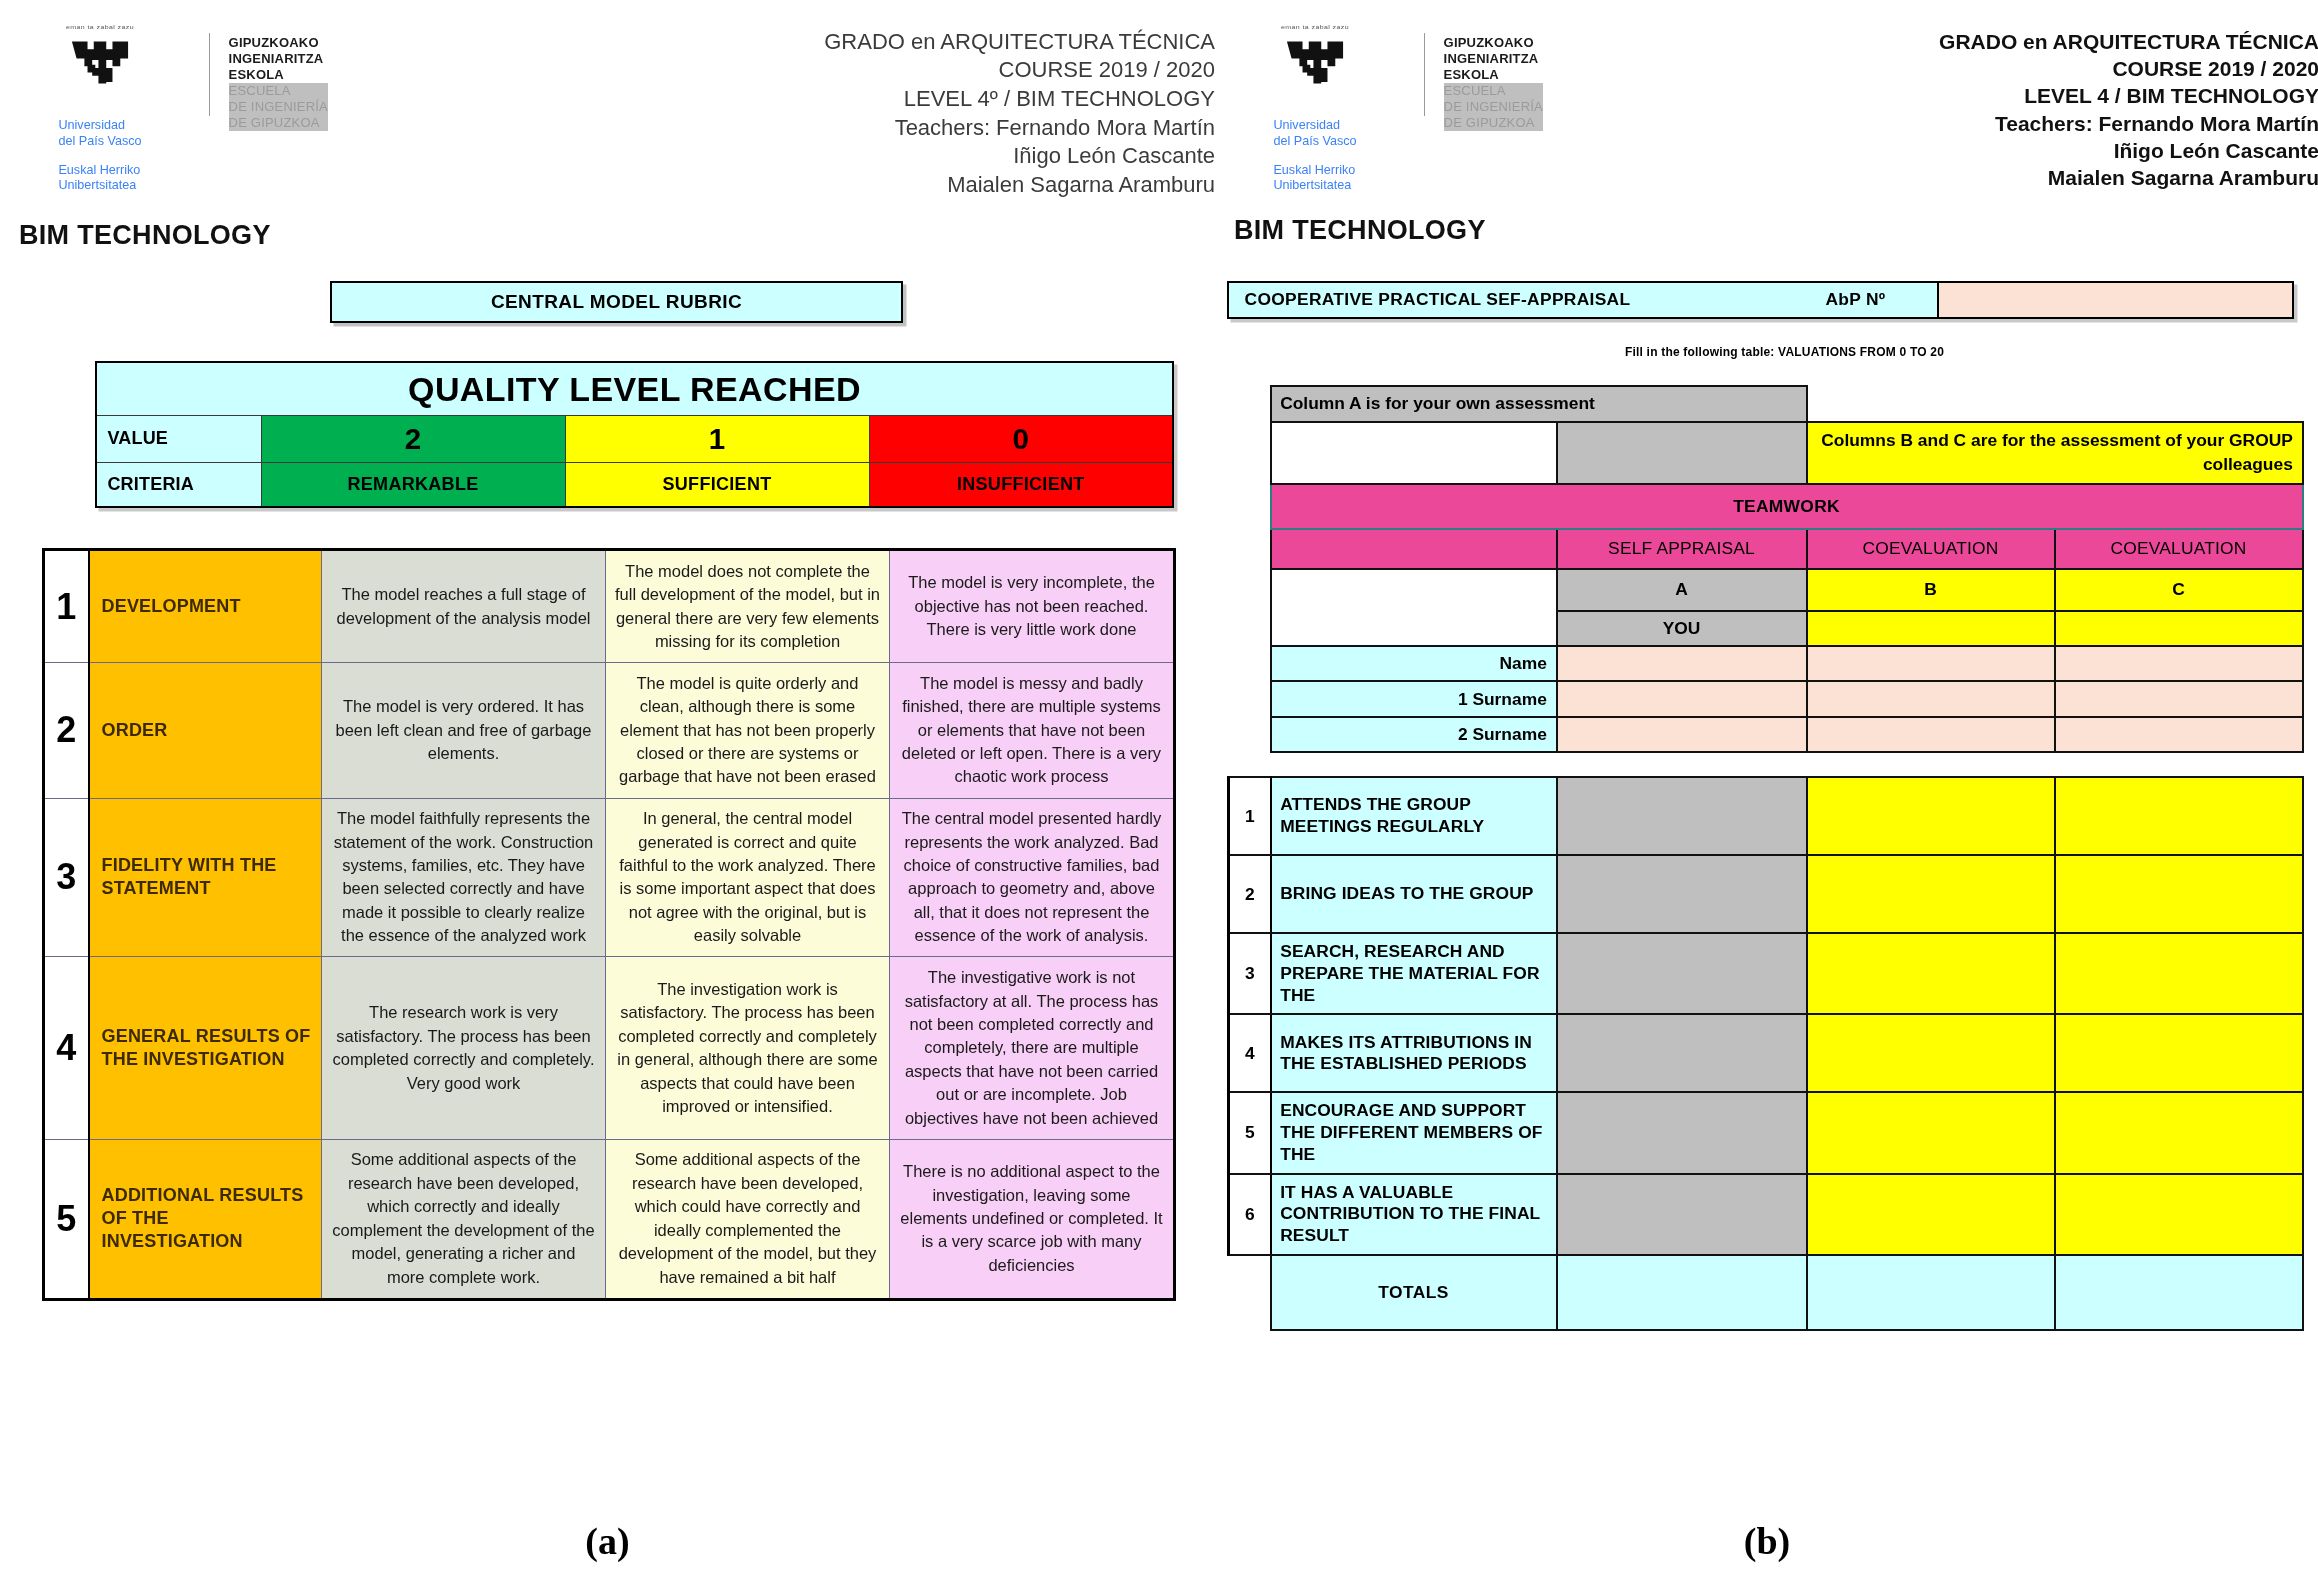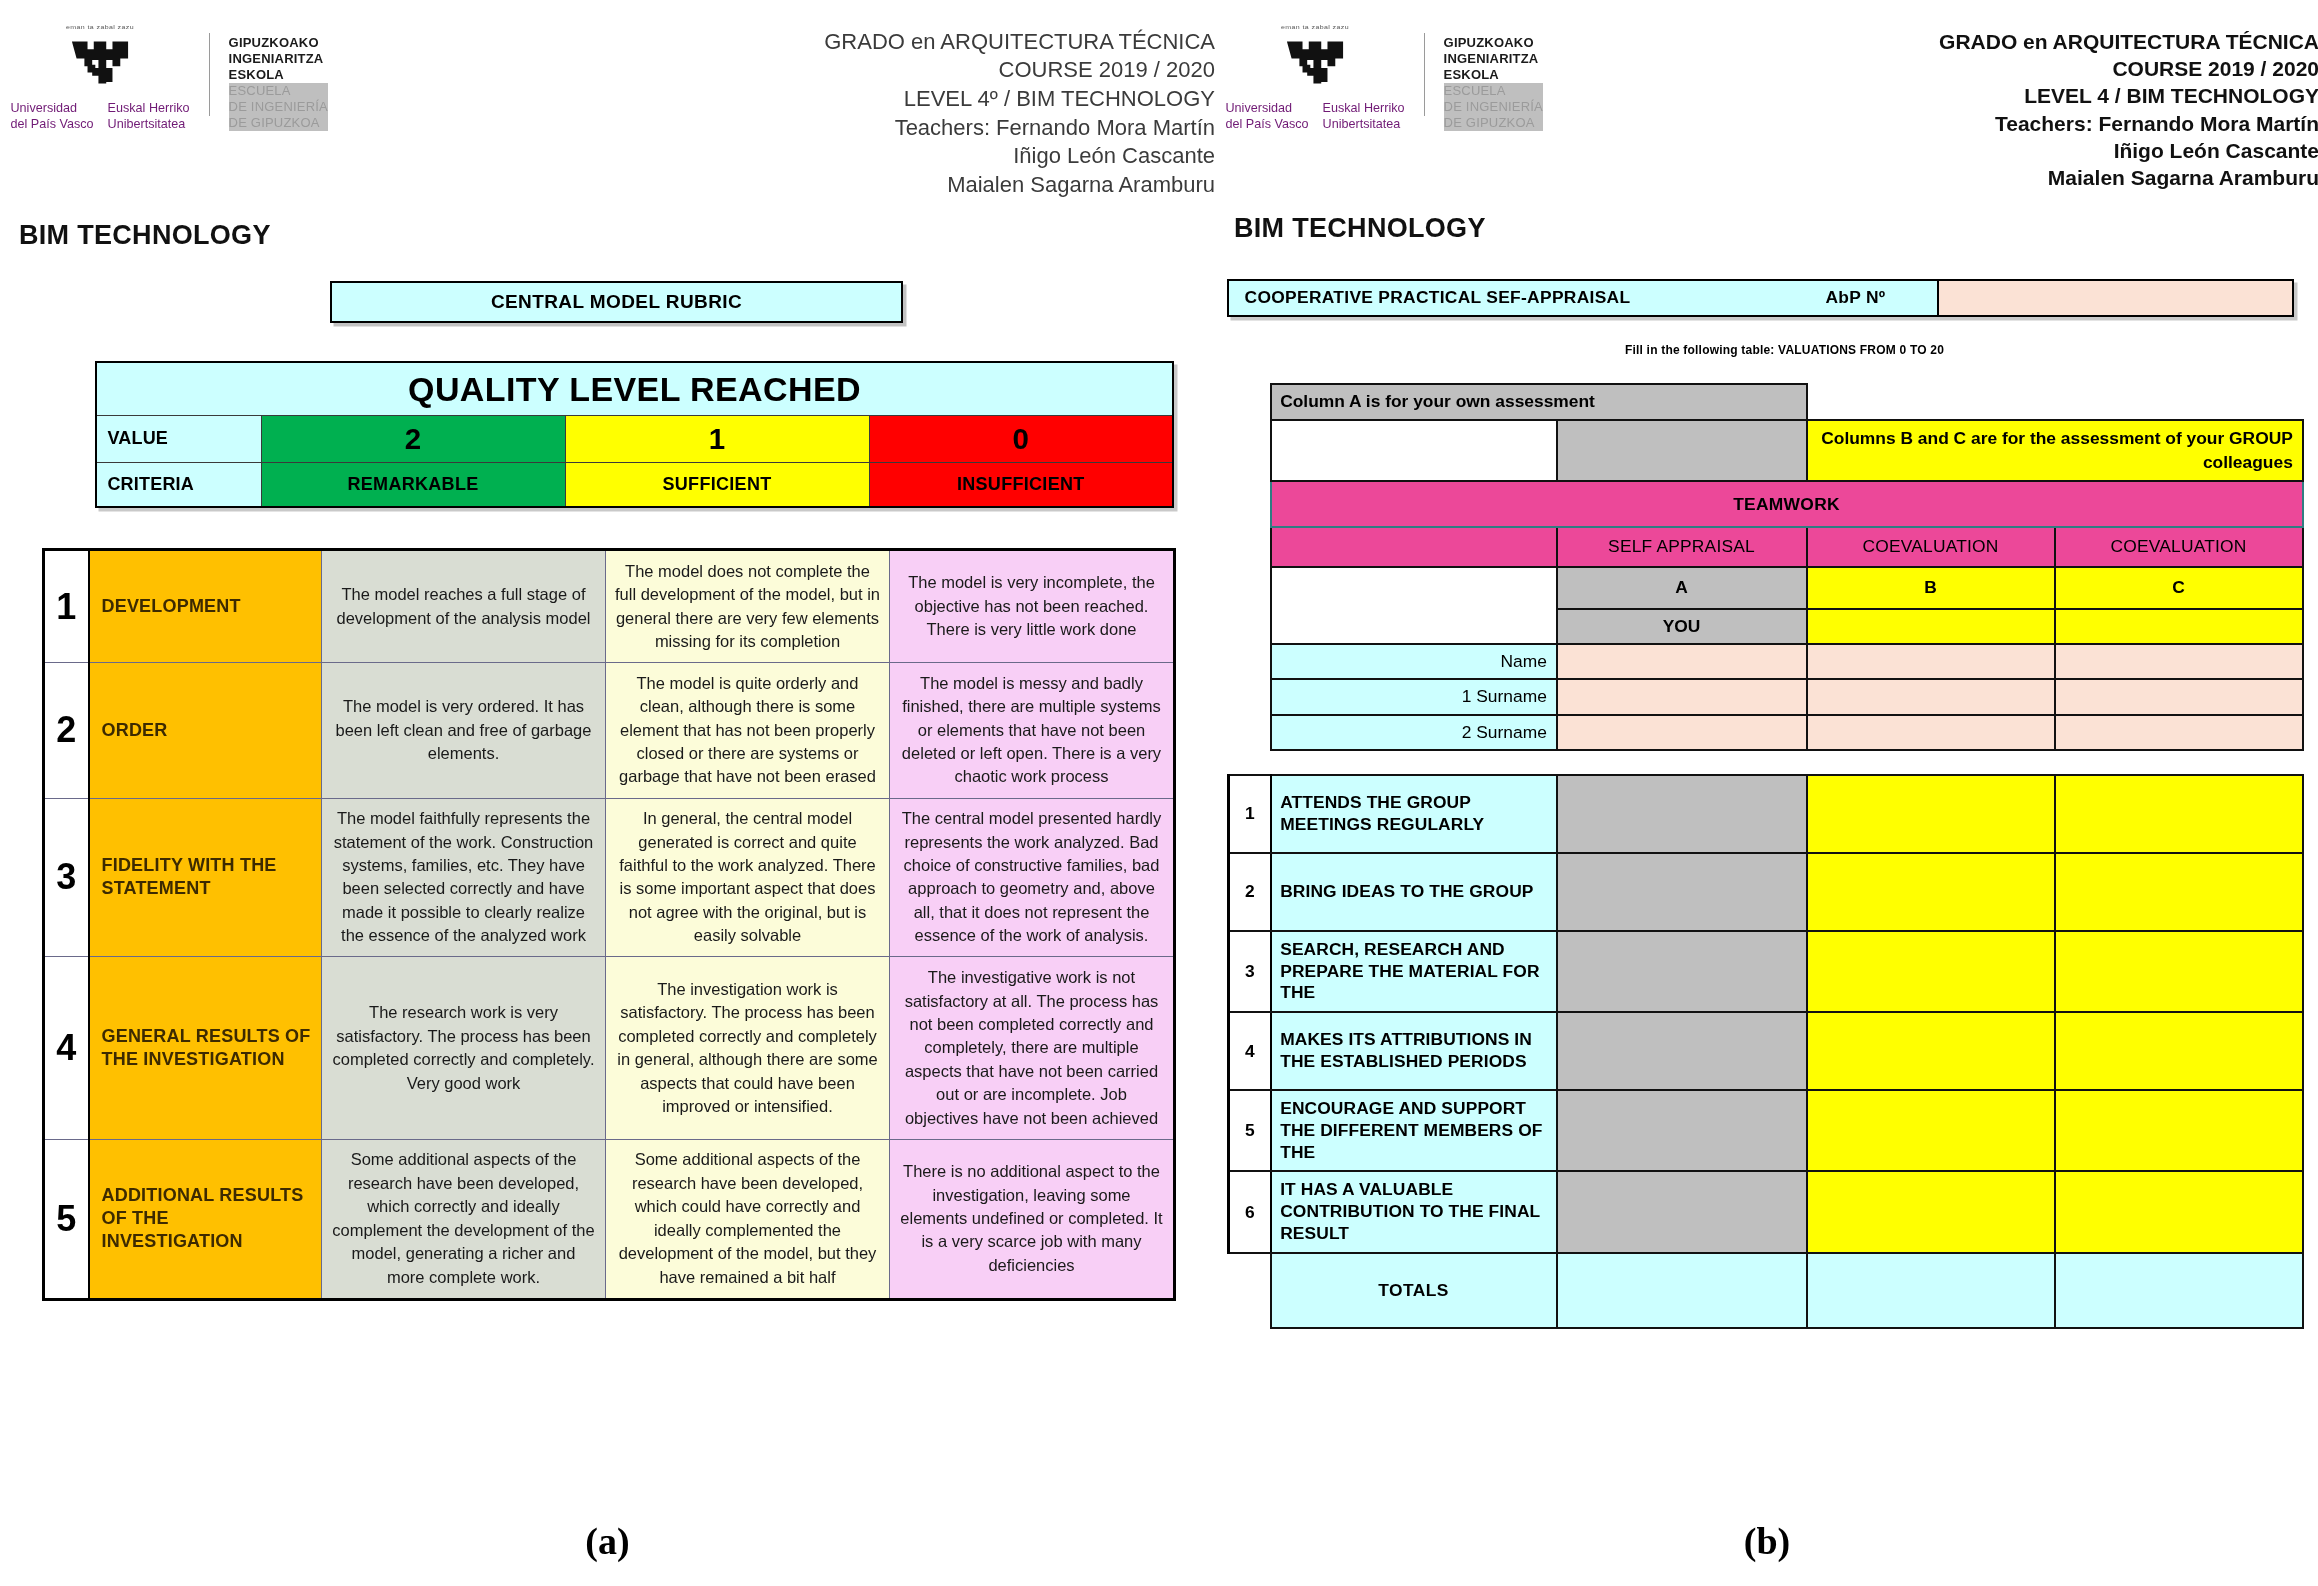--- a/index.html
+++ b/index.html
@@ -51,26 +51,26 @@
     font-size: 7px;
     letter-spacing: 0.4px;
     color: #555;
     margin-bottom: 2.6px;
     white-space: nowrap;
     transform: scaleY(.8);
   }
   .ehu-mark { width: 78px; height: 64px; display:block; }
   .logo-words {
     display: flex;
-    flex-direction: row;
+    flex-direction: column;
     gap: 14px;
-    margin-top: 5px;
+    margin-top: 22px;
     font-size: 12.6px;
     line-height: 1.22;
-    color: #701a75;
+    color: #3b82f6;
     font-weight: 400;
   }
   .logo-words div { white-space: nowrap; }
   .logo-rule {
     width: 0.9px;
     background: #9a9a9a;
     height: 83px;
     margin: 10.4px 19px 0 8.7px;
   }
   .eskola {
@@ -278,21 +278,21 @@
     height: 38px;
     letter-spacing: 0.3px;
     border-color: #2f7d82 !important;
   }
   .colhead { font-size: 18.7px; font-weight: 400; height: 33px; letter-spacing: 0.2px; }
   .collet  { font-size: 25px; font-weight: 700; height: 35px; }
   .colyou  { font-size: 16.5px; font-weight: 700; height: 28px; }
   .namelab {
     text-align: right !important;
     font-size: 16.5px;
-    font-weight: 400;
+    font-weight: 700;
     padding-right: 8.7px !important;
     height: 28px;
   }
   .sa-num {
     width: 42px;
     background: #fff;
     font-size: 33px;
     font-weight: 700;
     border-left: 3.5px solid #000 !important;
     border-right: 2.6px solid #000 !important;

